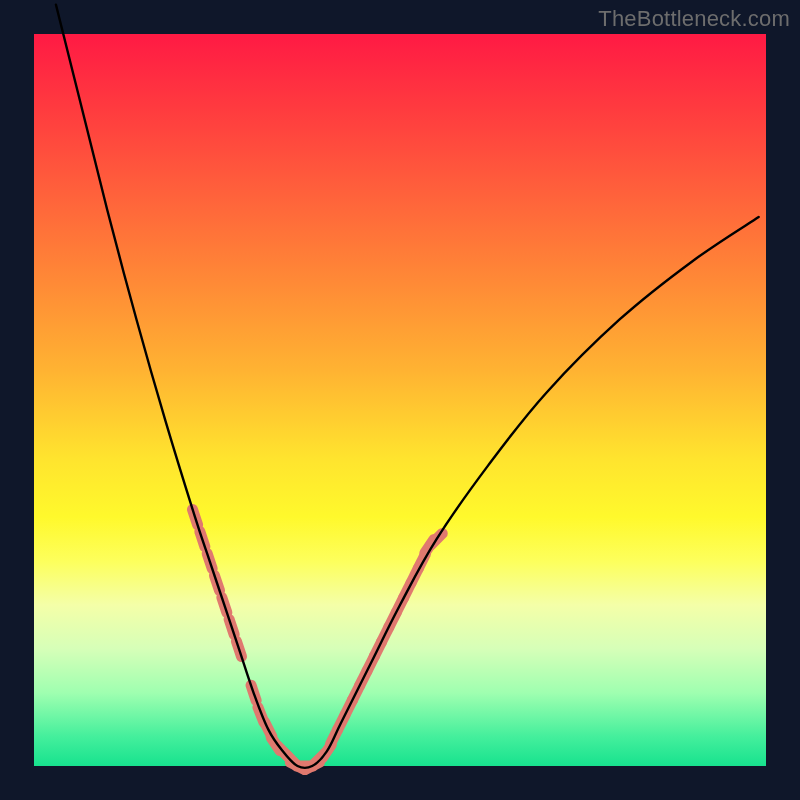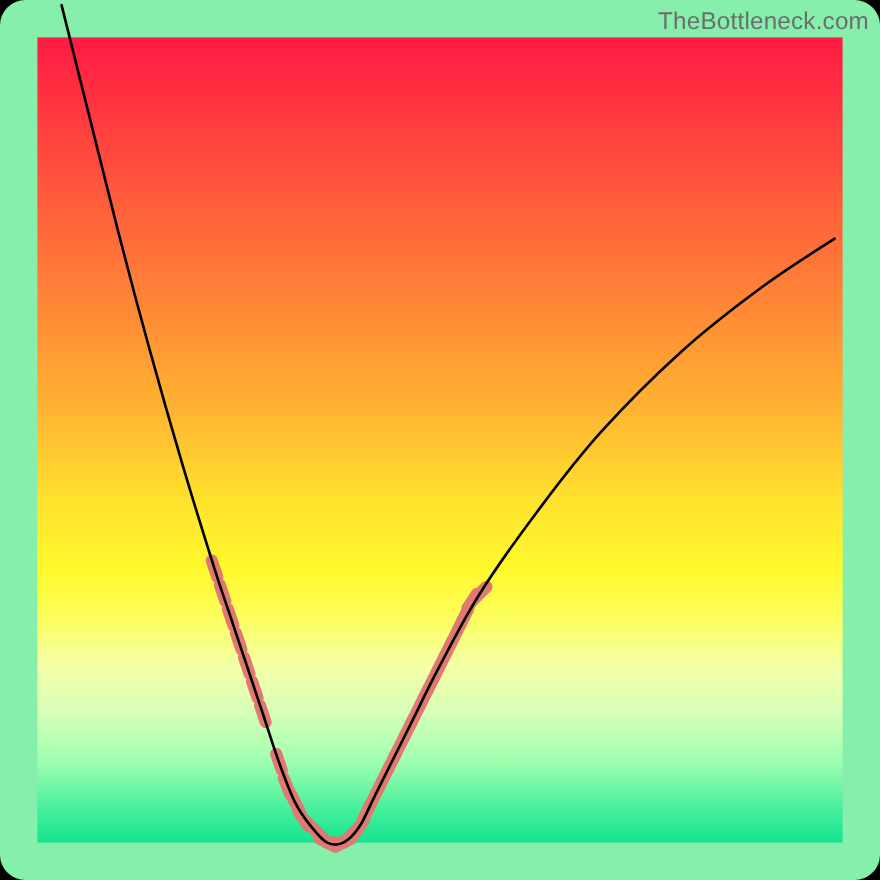--- a/index.html
+++ b/index.html
@@ -10,22 +10,21 @@
     overflow: hidden;
     background: #000;
     font-family: Arial, Helvetica, sans-serif;
   }
   .frame {
     position: absolute;
     left: 0;
     top: 0;
     width: 800px;
     height: 800px;
-    background: #86efac;
-    border-radius: 23px;
+    background: #0f172a;
   }
   .plot {
     position: absolute;
     left: 34px;
     top: 34px;
     width: 732px;
     height: 732px;
     background: linear-gradient(
       to bottom,
       #ff1a44 0%,

